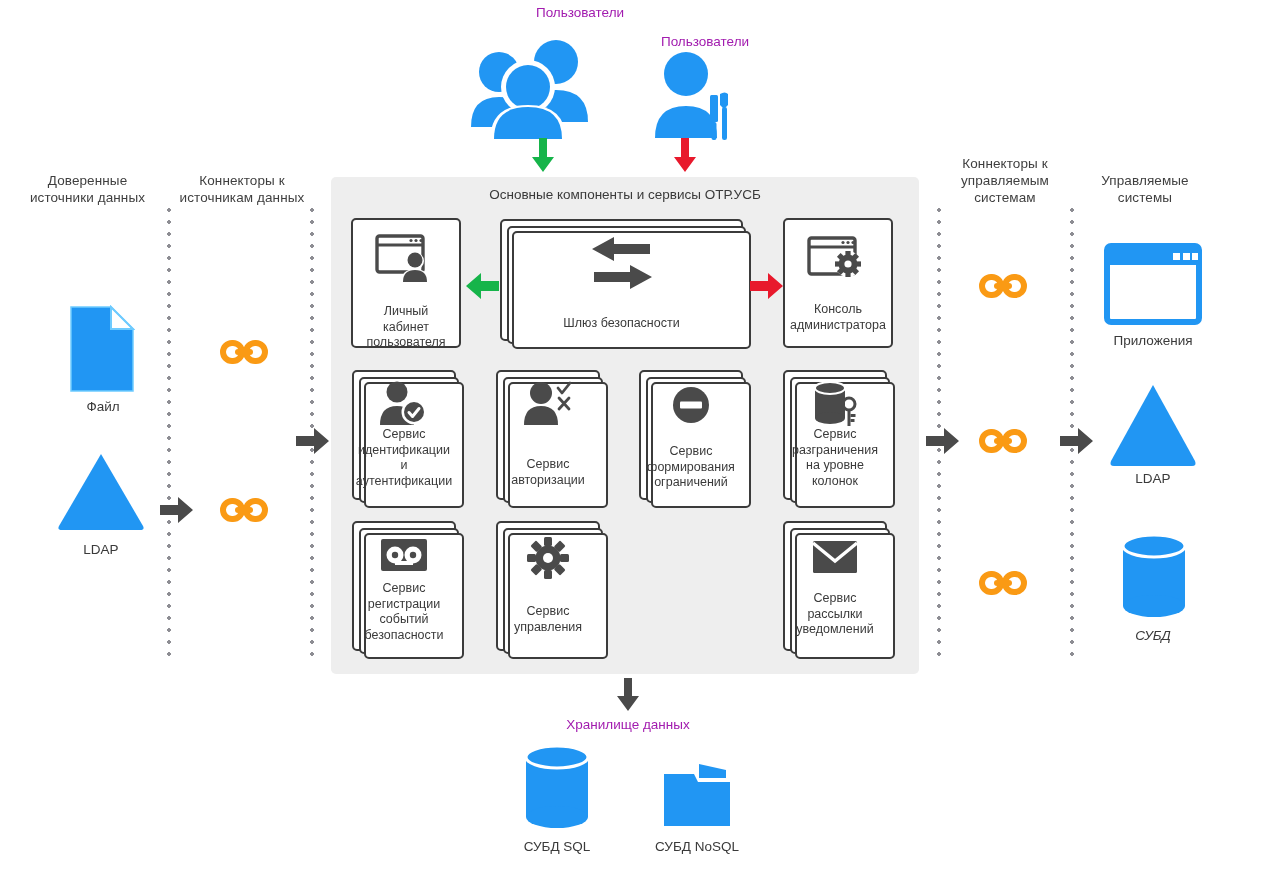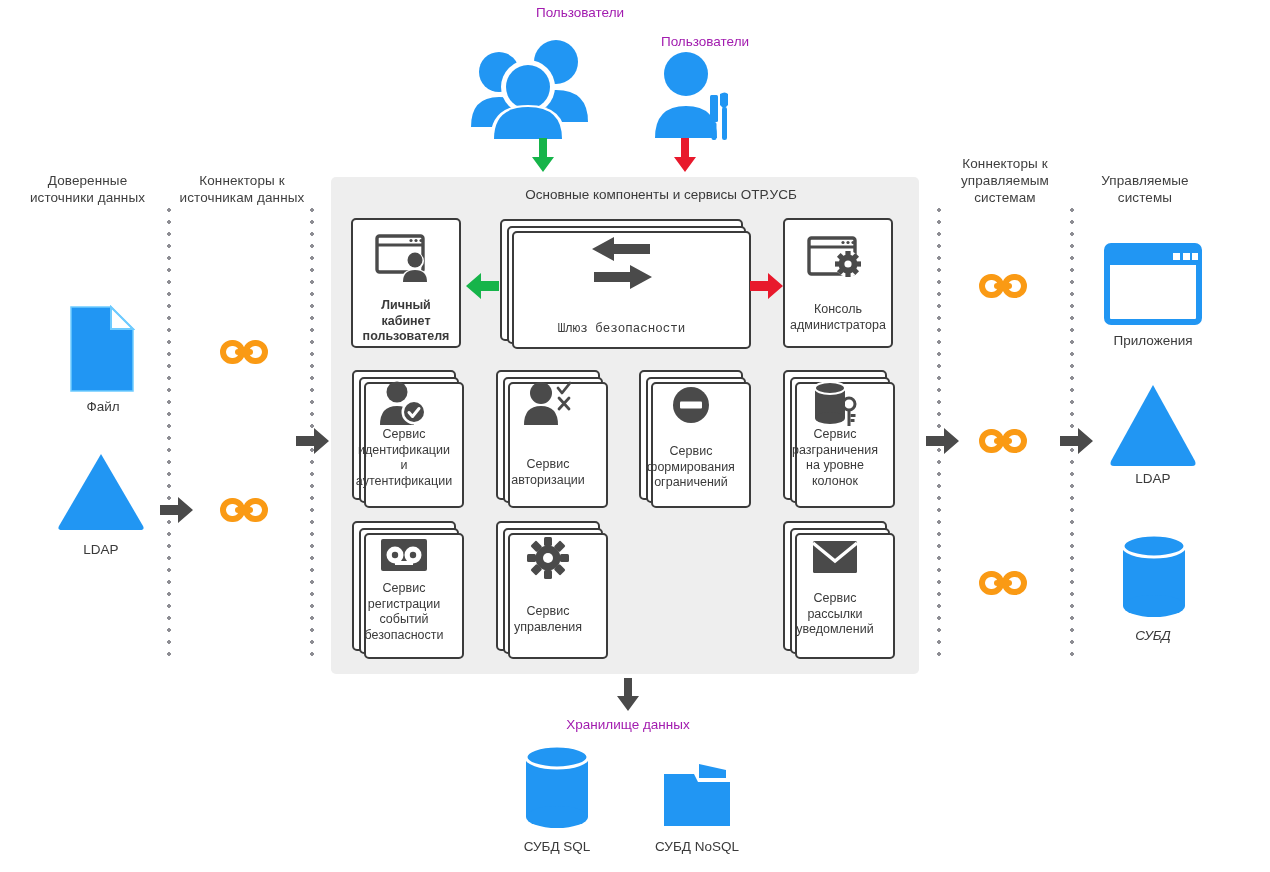--- a/index.html
+++ b/index.html
@@ -29,21 +29,21 @@
   }
 
   
   .panel{
     position:absolute;
     background:#eeeeee;
     border-radius:5px;
   }
   .panel-title{
     position:absolute;width:100%;text-align:center;
-    font-size:13.5px;color:#3a3a3a;padding-left:36px;
+    font-size:13.5px;color:#3a3a3a;
   }
 
   
   .card{
     position:absolute;
     background:#ffffff;
     border:2.6px solid #3b3b3b;
     border-radius:5px;
     box-sizing:border-box;
     z-index:3;
@@ -208,35 +208,35 @@
         <line x1="2" y1="11" x2="48" y2="11" stroke="#4a4a4a" stroke-width="3"></line>
         <circle cx="36" cy="6.5" r="1.6" fill="#4a4a4a"></circle>
           <circle cx="41" cy="6.5" r="1.6" fill="#4a4a4a"></circle>
           <circle cx="46" cy="6.5" r="1.6" fill="#4a4a4a"></circle>
         <circle cx="40" cy="27" r="9" fill="#ffffff"></circle>
         <circle cx="40" cy="26" r="7.5" fill="#4a4a4a"></circle>
         <path d="M26 49 q0 -14 14 -14 q14 0 14 14 z" fill="#ffffff"></path>
         <path d="M28 48 q0 -12 12 -12 q12 0 12 12 z" fill="#4a4a4a"></path>
       </svg>
     </div>
-    <div class="card-label" style="top:78px;font-weight:bold;">
+    <div class="card-label" style="top:84px;">
       <div>Личный</div>
       <div>кабинет</div>
       <div>пользователя</div>
     </div>
   </div>
 
   <div class="card stack" style="left:500px;top:219px;width:243px;height:122px;">
     <div class="card-icon" style="top:14px;">
       <svg width="72" height="56" viewBox="0 0 72 56">
         <path d="M28 2 L6 14 L28 26 v-7 h36 v-10 h-36 z" fill="#4a4a4a"></path>
         <path d="M44 30 L66 42 L44 54 v-7 h-36 v-10 h36 z" fill="#4a4a4a"></path>
       </svg>
     </div>
-    <div class="card-label" style="top:101px;font-family:Liberation Mono, monospace;">
+    <div class="card-label" style="top:95px;">
       <div>Шлюз безопасности</div>
     </div>
   </div>
 
   <div class="card" style="left:783px;top:218px;width:110px;height:130px;">
     <div class="card-icon" style="top:16px;">
       <svg width="62" height="46" viewBox="0 0 62 46">
         <rect x="2" y="2" width="46" height="36" rx="2.5" fill="none" stroke="#4a4a4a" stroke-width="3.4"></rect>
         <line x1="2" y1="11" x2="48" y2="11" stroke="#4a4a4a" stroke-width="3"></line>
         <circle cx="36" cy="6.5" r="1.6" fill="#4a4a4a"></circle>

